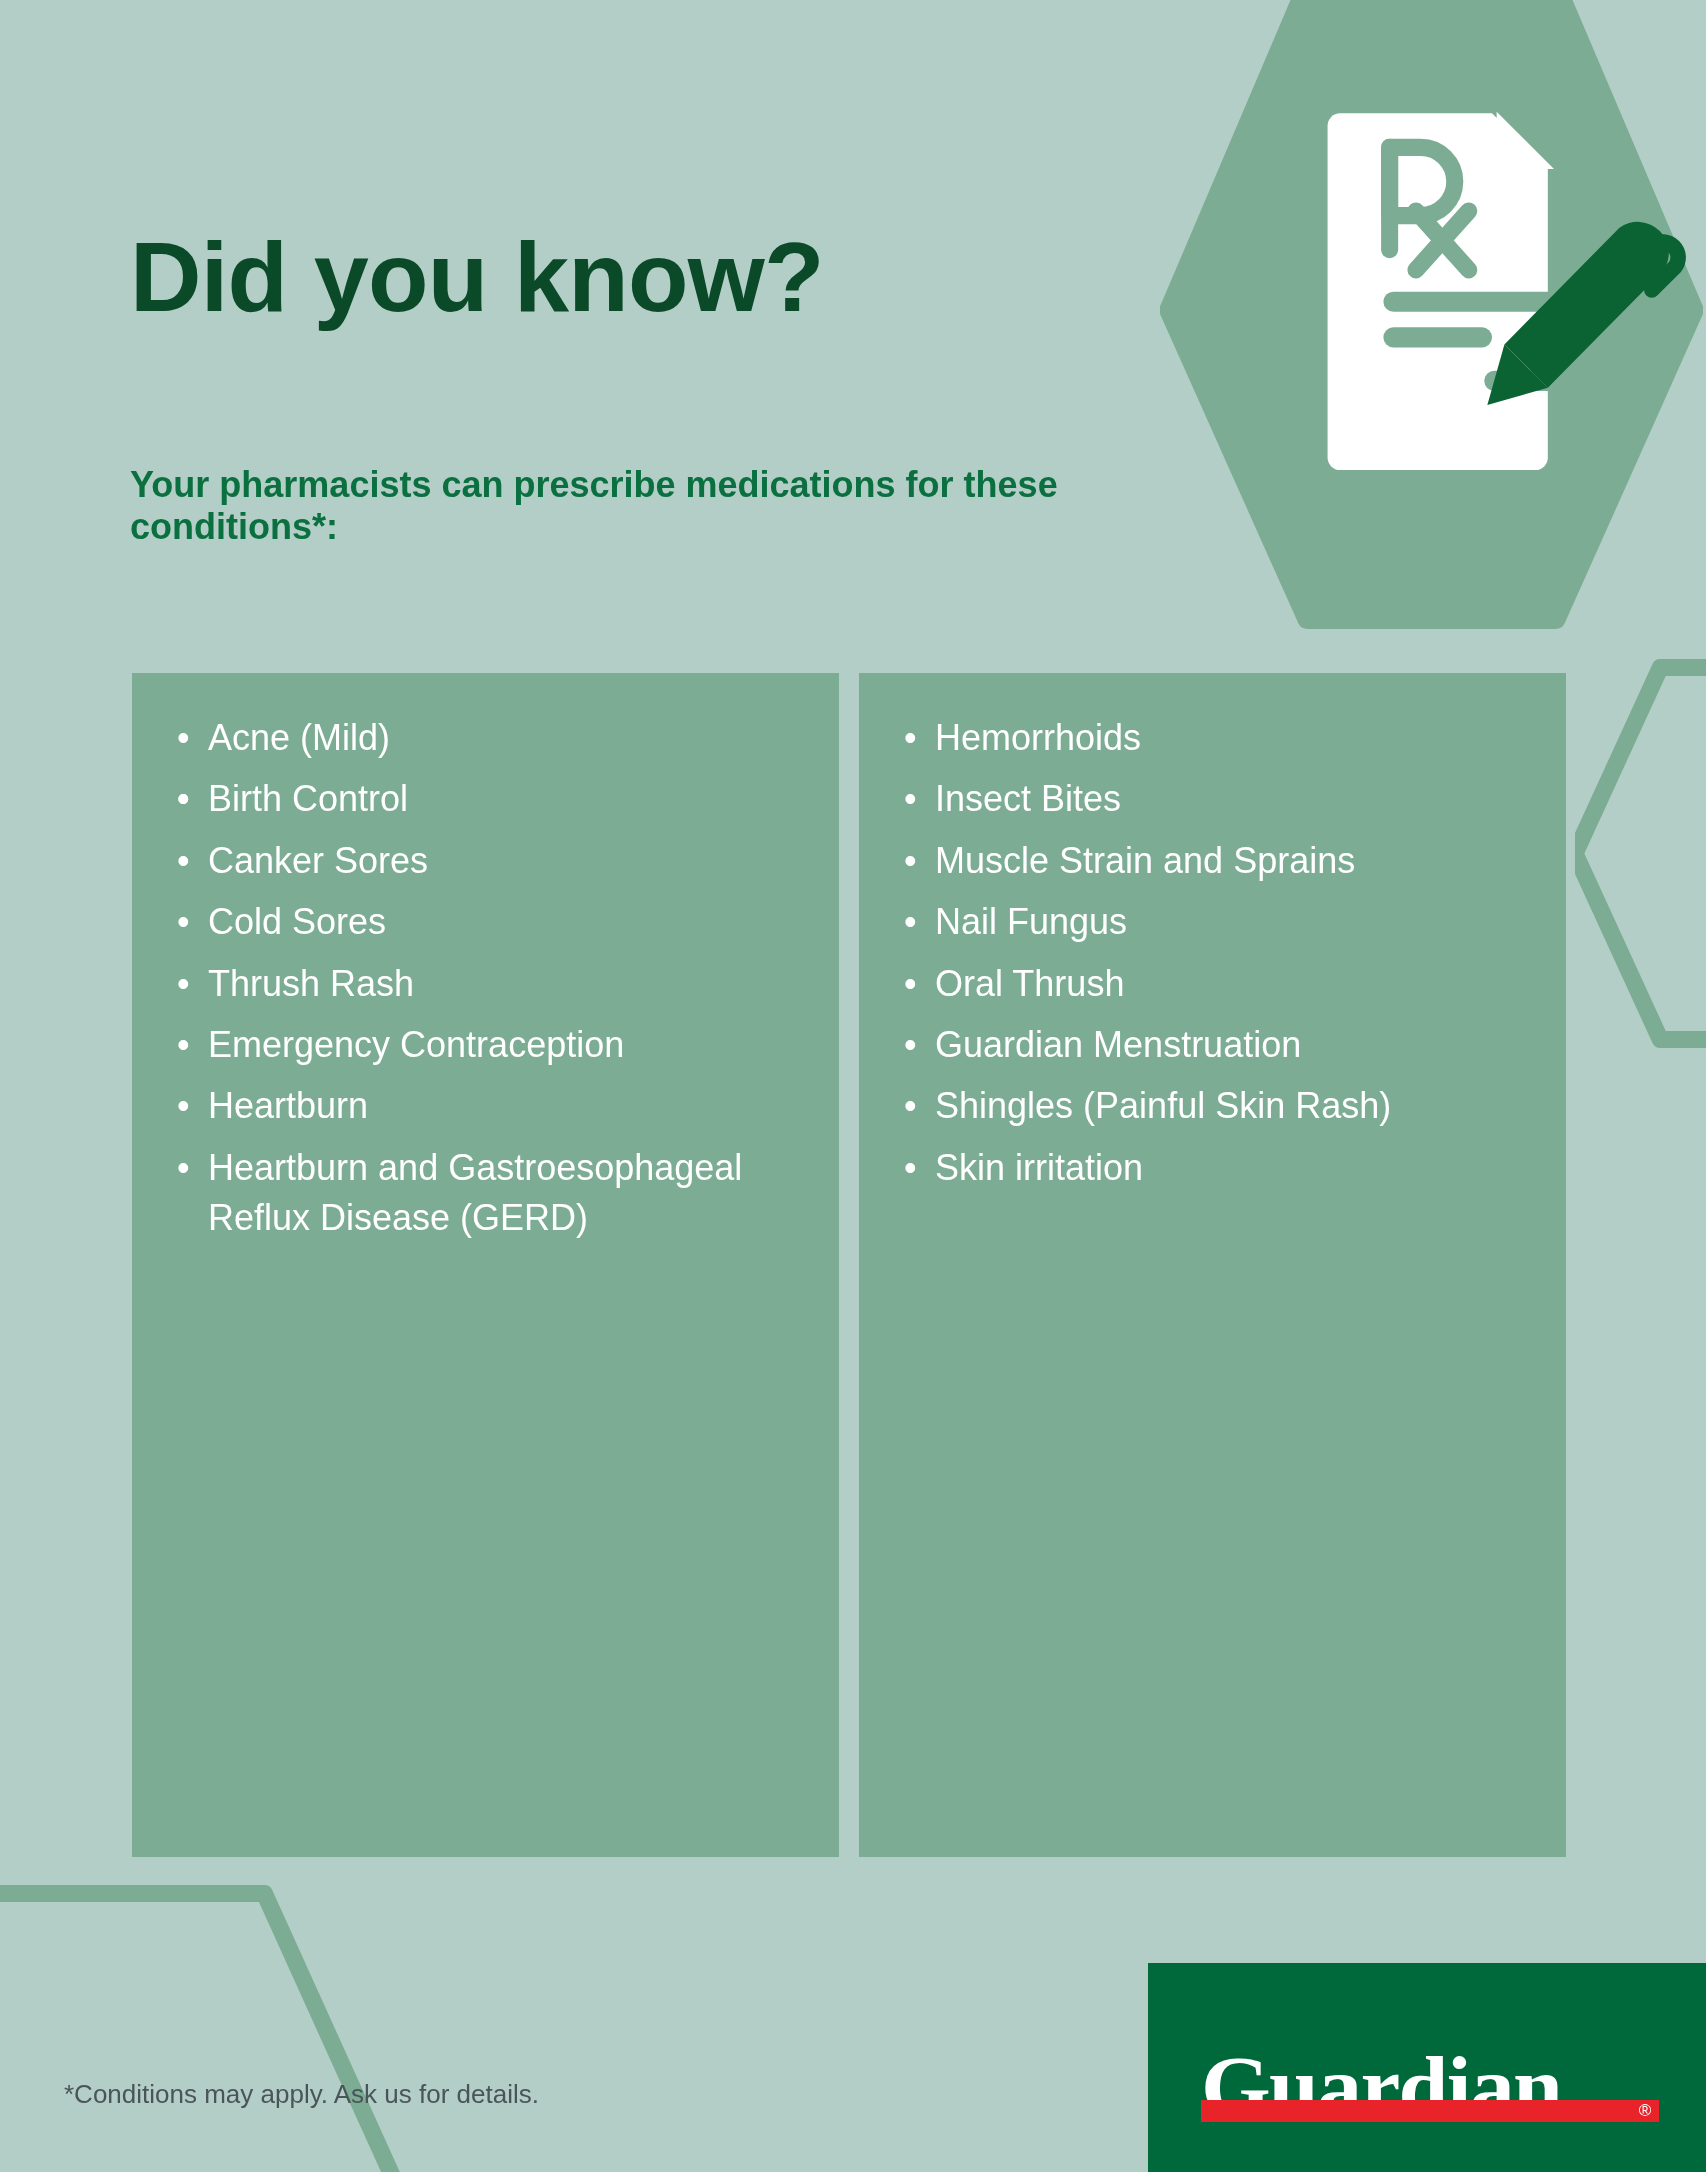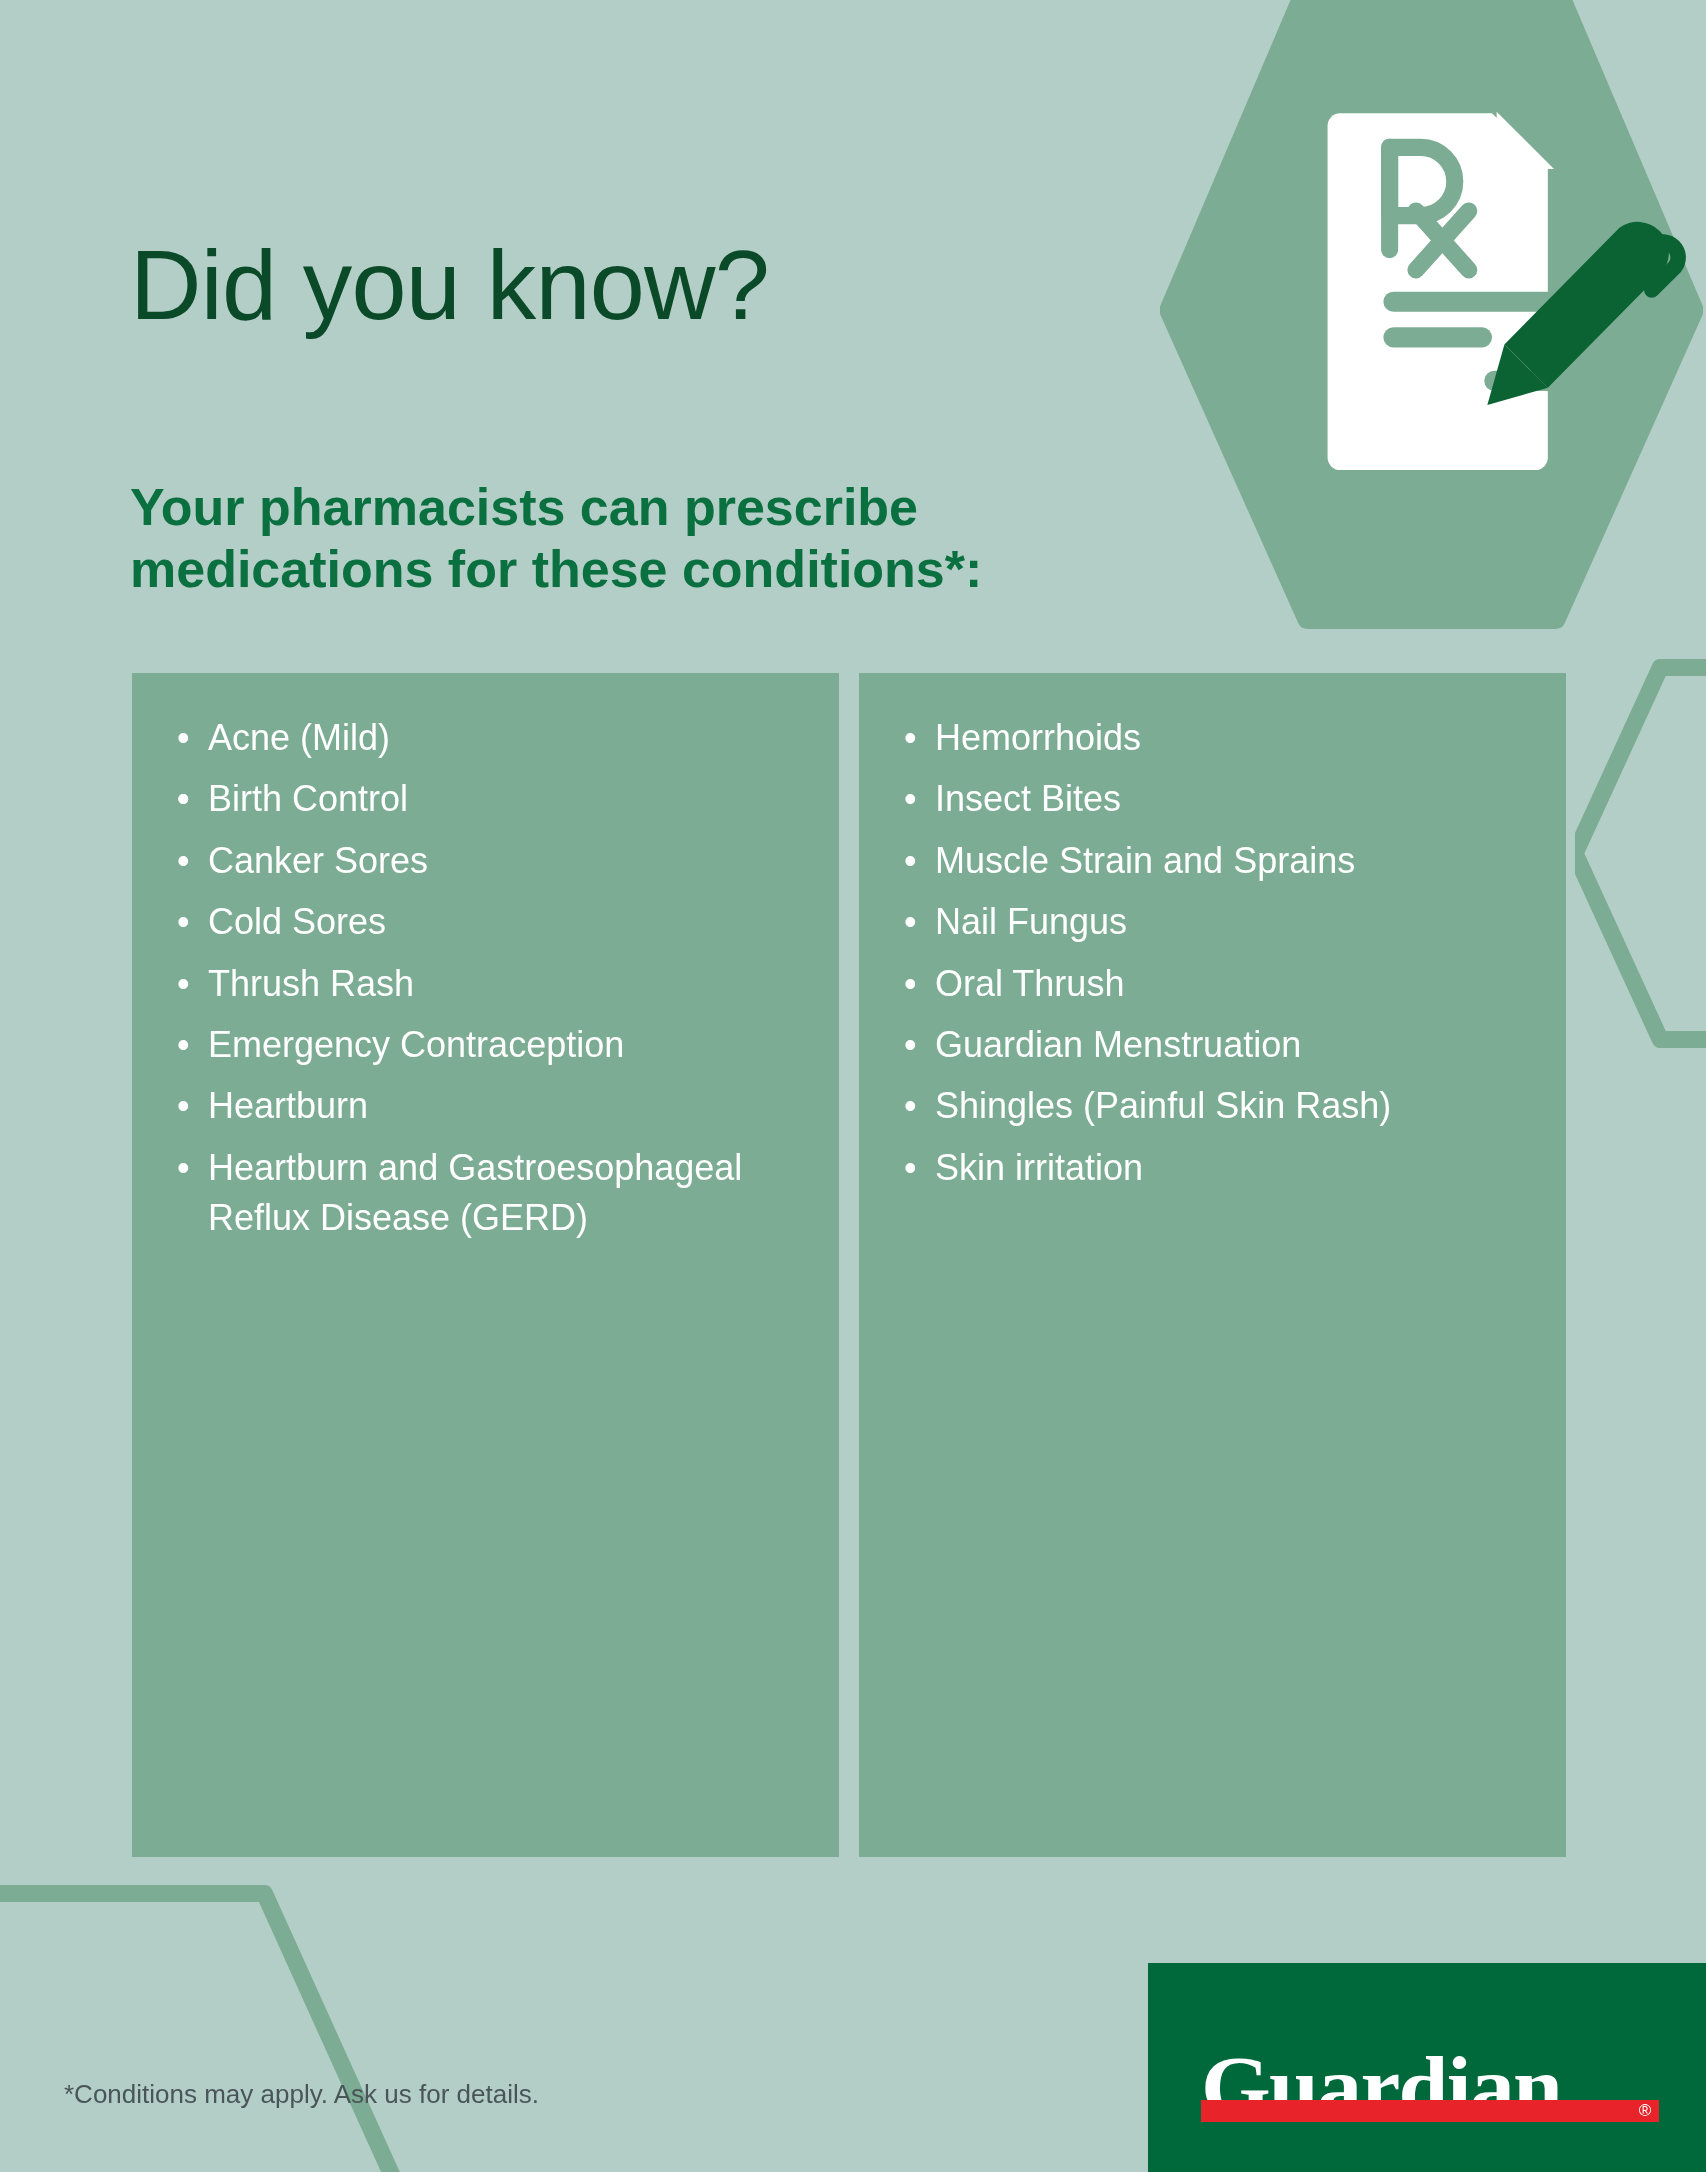--- a/index.html
+++ b/index.html
@@ -27,34 +27,34 @@
     pointer-events: none;
   }
   #hex-main   { left: 1160px; top: -31px;  width: 543px; height: 667px; }
   #hex-right  { left: 1575px; top: 652px;  width: 341px; height: 403px; }
   #hex-bottom { left: -178px; top: 1878px; width: 590px; height: 683px; }
 
   
   .title {
     position: absolute;
     left: 130px;
-    top: 169px;
+    top: 161px;
     font-size: 99px;
     line-height: 1.0;
-    font-weight: normal;
+    font-weight: bold;
     color: #0b4a28;
     letter-spacing: -0.8px;
     white-space: nowrap;
   }
   .subtitle {
     position: absolute;
     left: 130px;
     top: 434px;
     width: 993px;
-    font-size: 52px;
+    font-size: 36px;
     line-height: 1.18;
     font-weight: bold;
     color: #0b7040;
   }
 
   
   .panels {
     position: absolute;
     left: 132px;
     top: 673px;

